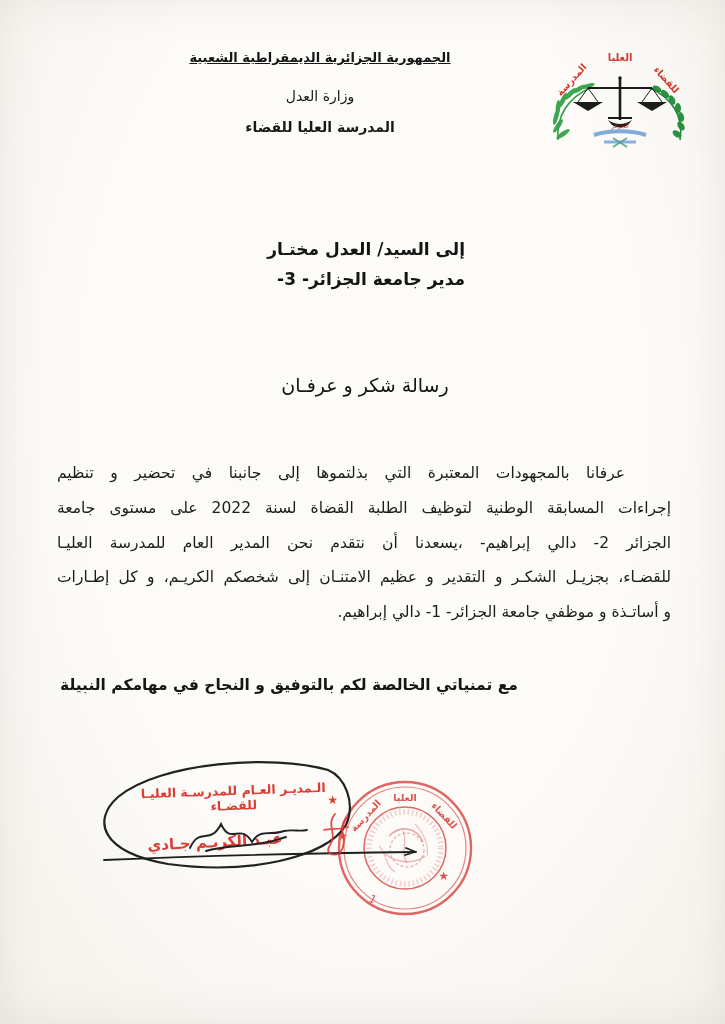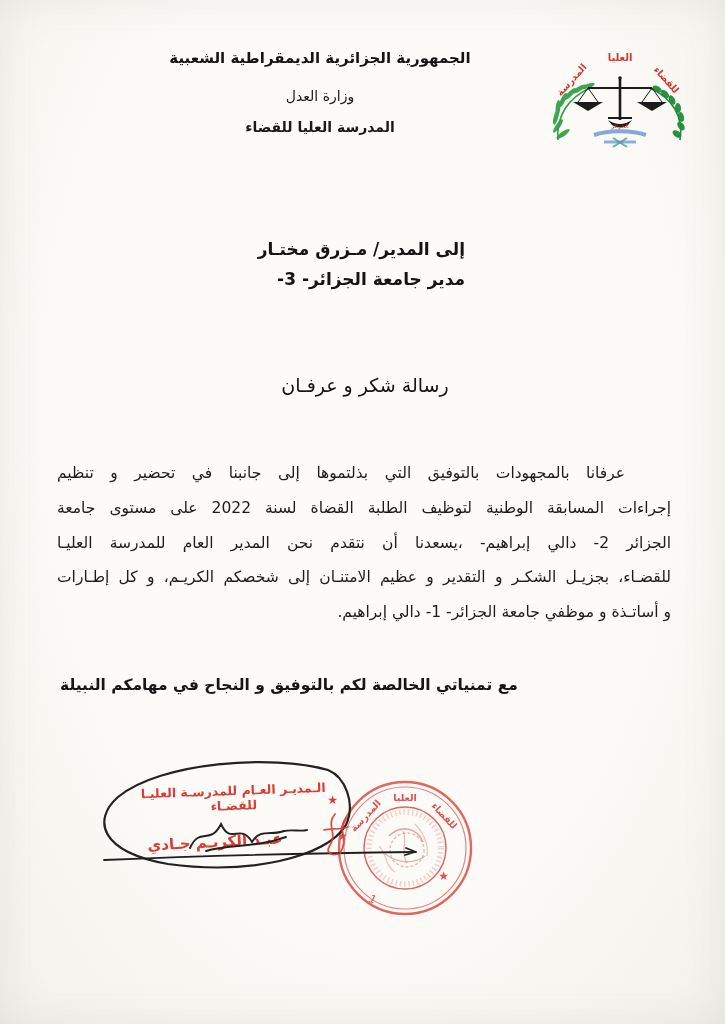--- a/index.html
+++ b/index.html
@@ -9,21 +9,21 @@
     background:radial-gradient(ellipse at 50% 40%, #fcfbf8 55%, #f2f1ea 100%);
     box-shadow:inset 0 0 45px rgba(95,100,85,.10);
     font-family:"DejaVu Sans", sans-serif;
     color:#1d1d1d;
     overflow:hidden;
     direction:rtl;
   }
   .abs{position:absolute;}
   
   .header-block{left:130px;top:46px;width:380px;text-align:center;}
-  .hline1{font-size:15px;font-weight:bold;line-height:24px;letter-spacing:.2px;margin-bottom:15px;color:#151515;}
+  .hline1{font-size:13px;font-weight:bold;line-height:24px;letter-spacing:.2px;margin-bottom:15px;color:#151515;text-decoration:underline;}
   .hline2{font-size:14px;font-weight:normal;line-height:22px;margin-bottom:9px;color:#191919;}
   .hline3{font-size:14px;font-weight:bold;line-height:22px;color:#191919;}
   
   .addressee{left:120px;top:234px;width:345px;text-align:right;font-weight:bold;font-size:17px;line-height:30px;color:#141414;}
   
   .letter-title{left:60px;top:374px;width:610px;text-align:center;font-weight:normal;font-size:19px;letter-spacing:.5px;color:#131313;}
   
   .letter-body{left:57px;top:456px;width:614px;font-size:15.5px;line-height:34.8px;color:#1c1c1c;}
   .bline{text-align:justify;text-align-last:justify;white-space:nowrap;}
   .bline.first{text-indent:46px;}
@@ -100,28 +100,28 @@
 
     <text x="82" y="80" font-size="6" fill="#cf3a30" text-anchor="middle">الجزائر</text>
     <g fill="none">
       <path d="M 56,87 C 70,82 94,82 108,87" stroke="#5b8fd4" stroke-width="4" opacity="0.75"></path>
       <path d="M 66,94 L 98,94" stroke="#5b8fd4" stroke-width="3" opacity="0.7"></path>
       <path d="M 75,90 L 89,99 M 89,90 L 75,99" stroke="#4d9a8a" stroke-width="2" opacity="0.8"></path>
     </g>
   </svg>
 
   <div class="abs addressee">
-    <div>إلى المدير/ مـزرق مختـار</div>
+    <div>إلى السيد/ العدل مختـار</div>
     <div>مدير جامعة الجزائر- 3-</div>
   </div>
 
   <div class="abs letter-title">رسالة شكر و عرفـان</div>
 
   <div class="abs letter-body">
-    <div class="bline first">عرفانا بالمجهودات بالتوفيق التي بذلتموها إلى جانبنا في تحضير و تنظيم</div>
+    <div class="bline first">عرفانا بالمجهودات المعتبرة التي بذلتموها إلى جانبنا في تحضير و تنظيم</div>
     <div class="bline">إجراءات المسابقة الوطنية لتوظيف الطلبة القضاة لسنة 2022 على مستوى جامعة</div>
     <div class="bline">الجزائر 2- دالي إبراهيم- ،يسعدنا أن نتقدم نحن المدير العام للمدرسة العليـا</div>
     <div class="bline">للقضـاء، بجزيـل الشكـر و التقدير و عظيم الامتنـان إلى شخصكم الكريـم، و كل إطـارات</div>
     <div class="bline last">و أساتـذة و موظفي جامعة الجزائر- 1- دالي إبراهيم.</div>
   </div>
 
   <div class="abs closing-line">مع تمنياتي الخالصة لكم بالتوفيق و النجاح في مهامكم النبيلة</div>
 
   <div class="abs stamp-title-text">الـمديـر العـام للمدرسـة العليـا للقضـاء</div>
   <div class="abs signer-name-text">عبـد الكريـم جـادي</div>

